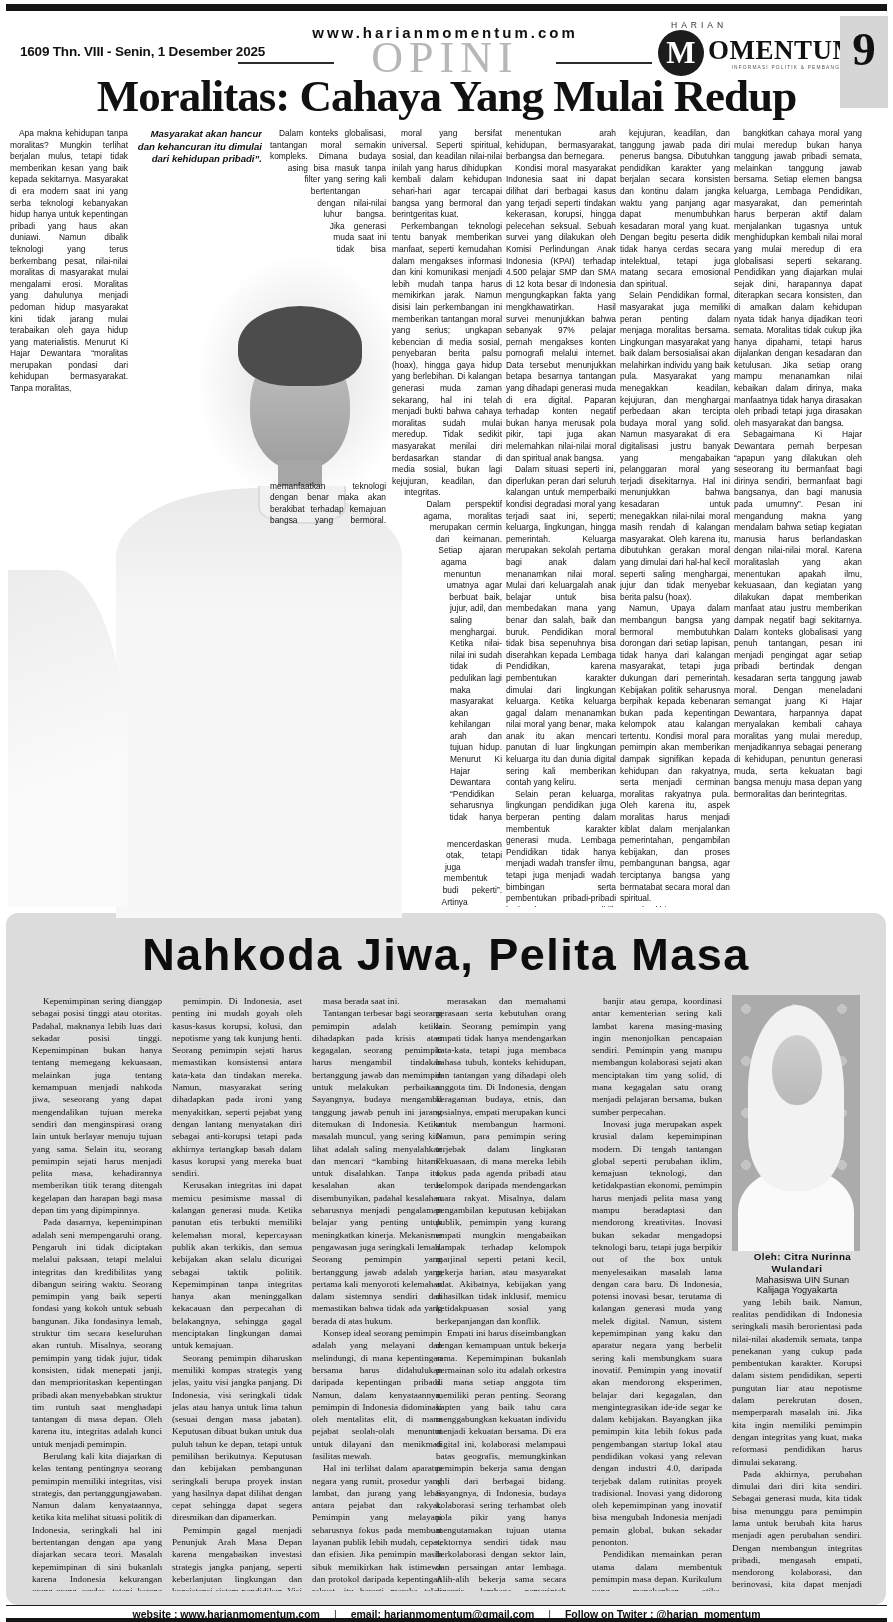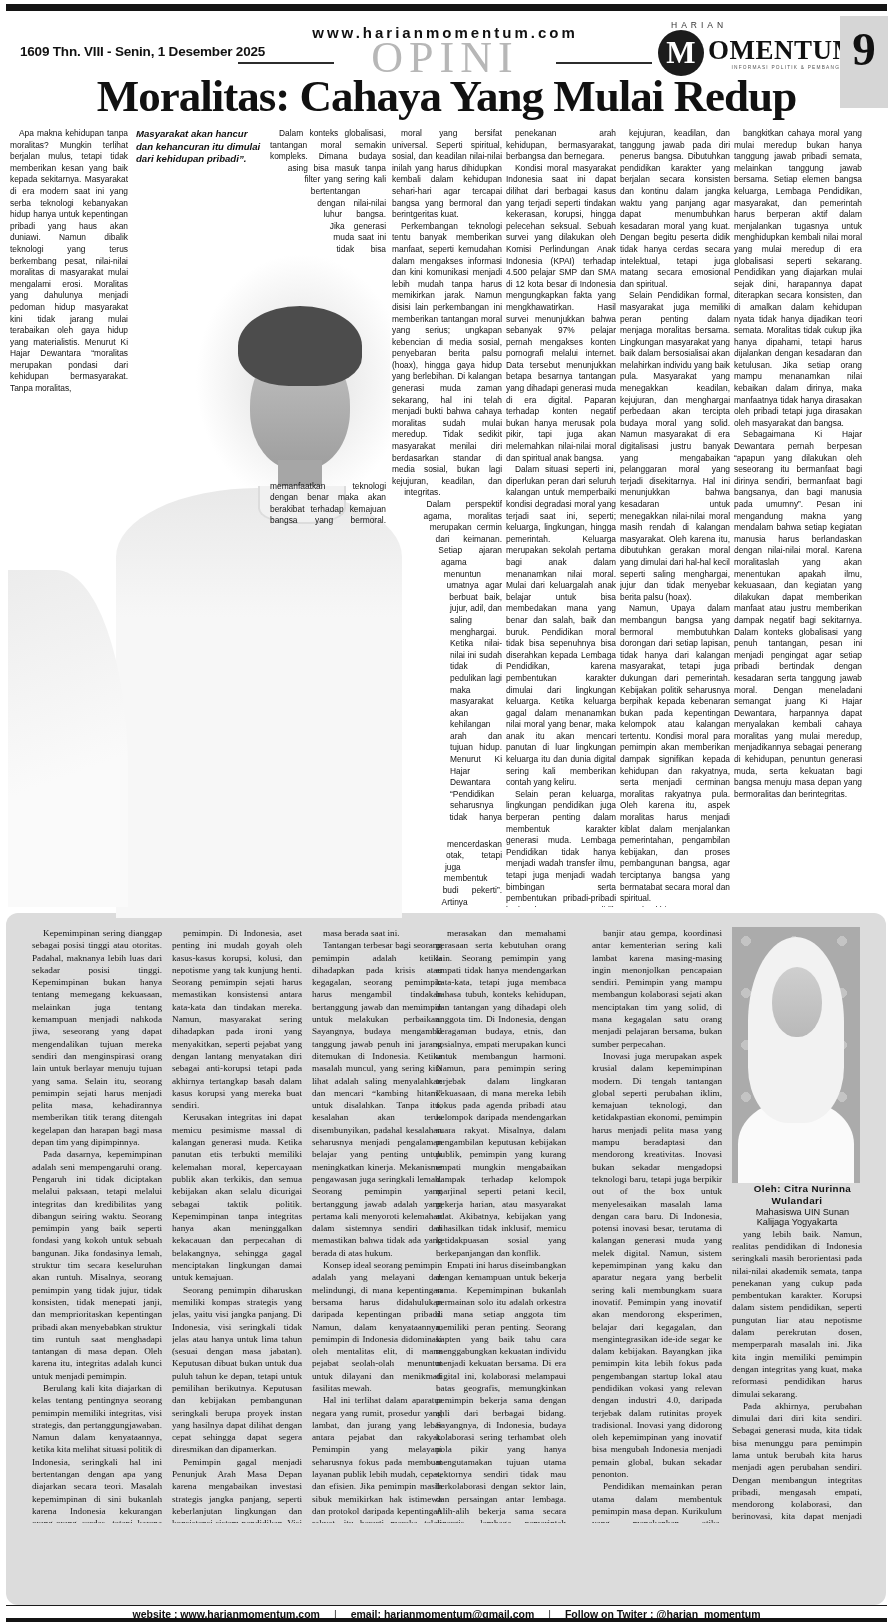--- a/index.html
+++ b/index.html
@@ -27,21 +27,21 @@
   .pagenum{font-family:"Liberation Serif",serif;font-size:47px;font-weight:bold;margin-top:6px;}
   
   .headline1{position:absolute;top:70px;left:8px;right:8px;text-align:center;
     font-family:"Liberation Serif",serif;font-weight:bold;font-size:45px;letter-spacing:-1px;}
   .a1-body{position:absolute;top:128px;left:8px;width:879px;height:779px;
     font-size:8.4px;line-height:11.6px;text-align:justify;}
   .a1-col{position:absolute;top:0;overflow:hidden;z-index:2;}
   .a1-col p{margin:0;text-indent:9px;}
   .a1-c1{left:2px;width:118px;height:438px;}
   .a1-c2{left:128px;width:126px;height:90px;}
-  .a1-c2 p{font-style:italic;font-weight:bold;font-size:9.6px;line-height:12.6px;text-indent:0;text-align:left;}
+  .a1-c2 p{font-style:italic;font-weight:bold;font-size:9.6px;line-height:12.6px;text-indent:0;text-align:right;}
   .a1-c3{left:262px;width:116px;height:400px;}
   .a1-c4{left:384px;width:110px;height:779px;}
   .a1-c5{left:498px;width:110px;height:779px;}
   .a1-c6{left:612px;width:110px;height:779px;}
   .a1-c7{left:726px;width:128px;height:779px;}
   .head-spacer{float:left;width:84px;height:352px;
     shape-outside:polygon(0% 10%,40% 16%,72% 30%,95% 50%,100% 70%,100% 100%,0% 100%);}
   .shirt-spacer{float:left;width:58px;height:772px;
     shape-outside:polygon(0% 47%,40% 49%,75% 54%,100% 62%,100% 88%,85% 100%,0% 100%);}
   
@@ -134,38 +134,39 @@
   </div>
   <div class="a1-col a1-c3">
     <div class="head-spacer"></div>
     <span><p>Dalam konteks globalisasi, tantangan moral semakin kompleks. Dimana budaya asing bisa masuk tanpa filter yang sering kali bertentangan dengan nilai-nilai luhur bangsa. Jika generasi muda saat ini tidak bisa memanfaatkan teknologi dengan benar maka akan berakibat terhadap kemajuan bangsa yang bermoral. Generasi muda saat ini akan mudah terbawa arus oleh kemajuan teknologi yang berkembang pesat, Pancasila sebagai dasar negara telah memuat nilai - nilai</p></span>
   </div>
   <div class="a1-col a1-c4">
     <div class="shirt-spacer"></div>
     <span><p>moral yang bersifat universal. Seperti spiritual, sosial, dan keadilan nilai-nilai inilah yang harus dihidupkan kembali dalam kehidupan sehari-hari agar tercapai bangsa yang bermoral dan berintgeritas kuat.</p><p>Perkembangan teknologi tentu banyak memberikan manfaat, seperti kemudahan dalam mengakses informasi dan kini komunikasi menjadi lebih mudah tanpa harus memikirkan jarak. Namun disisi lain perkembangan ini memberikan tantangan moral yang serius; ungkapan kebencian di media sosial, penyebaran berita palsu (hoax), hingga gaya hidup yang berlebihan. Di kalangan generasi muda zaman sekarang, hal ini telah menjadi bukti bahwa cahaya moralitas sudah mulai meredup. Tidak sedikit masyarakat menilai diri berdasarkan standar di media sosial, bukan lagi kejujuran, keadilan, dan integritas.</p><p>Dalam perspektif agama, moralitas merupakan cermin dari keimanan. Setiap ajaran agama menuntun umatnya agar berbuat baik, jujur, adil, dan saling menghargai. Ketika nilai-nilai ini sudah tidak di pedulikan lagi maka masyarakat akan kehilangan arah dan tujuan hidup. Menurut Ki Hajar Dewantara “Pendidikan seharusnya tidak hanya mencerdaskan otak, tetapi juga membentuk budi pekerti”. Artinya kecerdasan intelektual tanpa disertai kecerdasan moral hanya akan mencetak manusia-manusia mesin yang tidak bermoral. Dalam konteks ini, moralitas bukan sekedar nilai abstrak, tetapi menjadi pondasi yang akan</p></span>
   </div>
   <div class="a1-col a1-c5">
-      <p>penekanan arah kehidupan, bermasyarakat, berbangsa dan bernegara.</p>
+      <p>menentukan arah kehidupan, bermasyarakat, berbangsa dan bernegara.</p>
       <p>Kondisi moral masyarakat Indonesia saat ini dapat dilihat dari berbagai kasus yang terjadi seperti tindakan kekerasan, korupsi, hingga pelecehan seksual. Sebuah survei yang dilakukan oleh Komisi Perlindungan Anak Indonesia (KPAI) terhadap 4.500 pelajar SMP dan SMA di 12 kota besar di Indonesia mengungkapkan fakta yang mengkhawatirkan. Hasil survei menunjukkan bahwa sebanyak 97% pelajar pernah mengakses konten pornografi melalui internet. Data tersebut menunjukkan betapa besarnya tantangan yang dihadapi generasi muda di era digital. Paparan terhadap konten negatif bukan hanya merusak pola pikir, tapi juga akan melemahkan nilai-nilai moral dan spiritual anak bangsa.</p>
       <p>Dalam situasi seperti ini, diperlukan peran dari seluruh kalangan untuk memperbaiki kondisi degradasi moral yang terjadi saat ini, seperti; keluarga, lingkungan, hingga pemerintah. Keluarga merupakan sekolah pertama bagi anak dalam menanamkan nilai moral. Mulai dari keluargalah anak belajar untuk bisa membedakan mana yang benar dan salah, baik dan buruk. Pendidikan moral tidak bisa sepenuhnya bisa diserahkan kepada Lembaga Pendidikan, karena pembentukan karakter dimulai dari lingkungan keluarga. Ketika keluarga gagal dalam menanamkan nilai moral yang benar, maka anak itu akan mencari panutan di luar lingkungan keluarga itu dan dunia digital sering kali memberikan contah yang keliru.</p>
       <p>Selain peran keluarga, lingkungan pendidikan juga berperan penting dalam membentuk karakter generasi muda. Lembaga Pendidikan tidak hanya menjadi wadah transfer ilmu, tetapi juga menjadi wadah bimbingan serta pembentukan pribadi-pribadi berkarakter. Pendidik berperan untuk menanamkan nilai-nilai</p>
     </div>
   <div class="a1-col a1-c6">
       <p>kejujuran, keadilan, dan tanggung jawab pada diri penerus bangsa. Dibutuhkan pendidikan karakter yang berjalan secara konsisten dan kontinu dalam jangka waktu yang panjang agar dapat menumbuhkan kesadaran moral yang kuat. Dengan begitu peserta didik tidak hanya cerdas secara intelektual, tetapi juga matang secara emosional dan spiritual.</p>
       <p>Selain Pendidikan formal, masyarakat juga memiliki peran penting dalam menjaga moralitas bersama. Lingkungan masyarakat yang baik dalam bersosialisai akan melahirkan individu yang baik pula. Masyarakat yang menegakkan keadilan, kejujuran, dan menghargai perbedaan akan tercipta budaya moral yang solid. Namun masyarakat di era digitalisasi justru banyak yang mengabaikan pelanggaran moral yang terjadi disekitarnya. Hal ini menunjukkan bahwa kesadaran untuk menegakkan nilai-nilai moral masih rendah di kalangan masyarakat. Oleh karena itu, dibutuhkan gerakan moral yang dimulai dari hal-hal kecil seperti saling menghargai, jujur dan tidak menyebar berita palsu (hoax).</p>
       <p>Namun, Upaya dalam membangun bangsa yang bermoral membutuhkan dorongan dari setiap lapisan, tidak hanya dari kalangan masyarakat, tetapi juga dukungan dari pemerintah. Kebijakan politik seharusnya berpihak kepada kebenaran bukan pada kepentingan kelompok atau kalangan tertentu. Kondisi moral para pemimpin akan memberikan dampak signifikan kepada kehidupan dan rakyatnya, serta menjadi cerminan moralitas rakyatnya pula. Oleh karena itu, aspek moralitas harus menjadi kiblat dalam menjalankan pemerintahan, pengambilan kebijakan, dan proses pembangunan bangsa, agar terciptanya bangsa yang bermatabat secara moral dan spiritual.</p>
       <p>Pada akhirnya, mem-</p>
     </div>
   <div class="a1-col a1-c7">
       <p>bangkitkan cahaya moral yang mulai meredup bukan hanya tanggung jawab pribadi semata, melainkan tanggung jawab bersama. Setiap elemen bangsa keluarga, Lembaga Pendidikan, masyarakat, dan pemerintah harus berperan aktif dalam menjalankan tugasnya untuk menghidupkan kembali nilai moral yang mulai meredup di era globalisasi seperti sekarang. Pendidikan yang diajarkan mulai sejak dini, harapannya dapat diterapkan secara konsisten, dan di amalkan dalam kehidupan nyata tidak hanya dijadikan teori semata. Moralitas tidak cukup jika hanya dipahami, tetapi harus dijalankan dengan kesadaran dan ketulusan. Jika setiap orang mampu menanamkan nilai kebaikan dalam dirinya, maka manfaatnya tidak hanya dirasakan oleh pribadi tetapi juga dirasakan oleh masyarakat dan bangsa.</p>
       <p>Sebagaimana Ki Hajar Dewantara pernah berpesan “apapun yang dilakukan oleh seseorang itu bermanfaat bagi dirinya sendiri, bermanfaat bagi bangsanya, dan bagi manusia pada umumny”. Pesan ini mengandung makna yang mendalam bahwa setiap kegiatan manusia harus berlandaskan dengan nilai-nilai moral. Karena moralitaslah yang akan menentukan apakah ilmu, kekuasaan, dan kegiatan yang dilakukan dapat memberikan manfaat atau justru memberikan dampak negatif bagi sekitarnya. Dalam konteks globalisasi yang penuh tantangan, pesan ini menjadi pengingat agar setiap pribadi bertindak dengan kesadaran serta tanggung jawab moral. Dengan meneladani semangat juang Ki Hajar Dewantara, harpannya dapat menyalakan kembali cahaya moralitas yang mulai meredup, menjadikannya sebagai penerang di kehidupan, penuntun generasi muda, serta kekuatan bagi bangsa menuju masa depan yang bermoralitas dan berintegritas.</p>
     </div>
 </div>
 
 <div class="a2-panel">
+  <div class="a2-title">Nahkoda Jiwa, Pelita Masa</div>
   <div class="a2-cols">
     <div class="a2-col a2-c1">
         <p>Kepemimpinan sering dianggap sebagai posisi tinggi atau otoritas. Padahal, maknanya lebih luas dari sekadar posisi tinggi. Kepemimpinan bukan hanya tentang memegang kekuasaan, melainkan juga tentang kemampuan menjadi nahkoda jiwa, seseorang yang dapat mengendalikan tujuan mereka sendiri dan menginspirasi orang lain untuk berlayar menuju tujuan yang sama. Selain itu, seorang pemimpin sejati harus menjadi pelita masa, kehadirannya memberikan titik terang ditengah kegelapan dan harapan bagi masa depan tim yang dipimpinnya.</p>
         <p>Pada dasarnya, kepemimpinan adalah seni mempengaruhi orang. Pengaruh ini tidak diciptakan melalui paksaan, tetapi melalui integritas dan kredibilitas yang dibangun seiring waktu. Seorang pemimpin yang baik seperti fondasi yang kokoh untuk sebuah bangunan. Jika fondasinya lemah, struktur tim secara keseluruhan akan runtuh. Misalnya, seorang pemimpin yang tidak jujur, tidak konsisten, tidak menepati janji, dan memprioritaskan kepentingan pribadi akan menyebabkan struktur tim runtuh saat menghadapi tantangan di masa depan. Oleh karena itu, integritas adalah kunci untuk menjadi pemimpin.</p>
         <p>Berulang kali kita diajarkan di kelas tentang pentingnya seorang pemimpin memiliki integritas, visi strategis, dan pertanggungjawaban. Namun dalam kenyataannya, ketika kita melihat situasi politik di Indonesia, seringkali hal ini bertentangan dengan apa yang diajarkan secara teori. Masalah kepemimpinan di sini bukanlah karena Indonesia kekurangan orang-orang cerdas, tetapi karena kualitas dasar kepemimpinan yang kurang.</p>
       </div>
     <div class="a2-col a2-c2">
         <p>pemimpin. Di Indonesia, aset penting ini mudah goyah oleh kasus-kasus korupsi, kolusi, dan nepotisme yang tak kunjung henti. Seorang pemimpin sejati harus memastikan konsistensi antara kata-kata dan tindakan mereka. Namun, masyarakat sering dihadapkan pada ironi yang menyakitkan, seperti pejabat yang dengan lantang menyatakan diri sebagai anti-korupsi tetapi pada akhirnya tertangkap basah dalam kasus korupsi yang mereka buat sendiri.</p>
         <p>Kerusakan integritas ini dapat memicu pesimisme massal di kalangan generasi muda. Ketika panutan etis terbukti memiliki kelemahan moral, kepercayaan publik akan terkikis, dan semua kebijakan akan selalu dicurigai sebagai taktik politik. Kepemimpinan tanpa integritas hanya akan meninggalkan kekacauan dan perpecahan di belakangnya, sehingga gagal menciptakan lingkungan damai untuk kemajuan.</p>
         <p>Seorang pemimpin diharuskan memiliki kompas strategis yang jelas, yaitu visi jangka panjang. Di Indonesia, visi seringkali tidak jelas atau hanya untuk lima tahun (sesuai dengan masa jabatan). Keputusan dibuat bukan untuk dua puluh tahun ke depan, tetapi untuk pemilihan berikutnya. Keputusan dan kebijakan pembangunan seringkali berupa proyek instan yang hasilnya dapat dilihat dengan cepat sehingga dapat segera diresmikan dan dipamerkan.</p>

